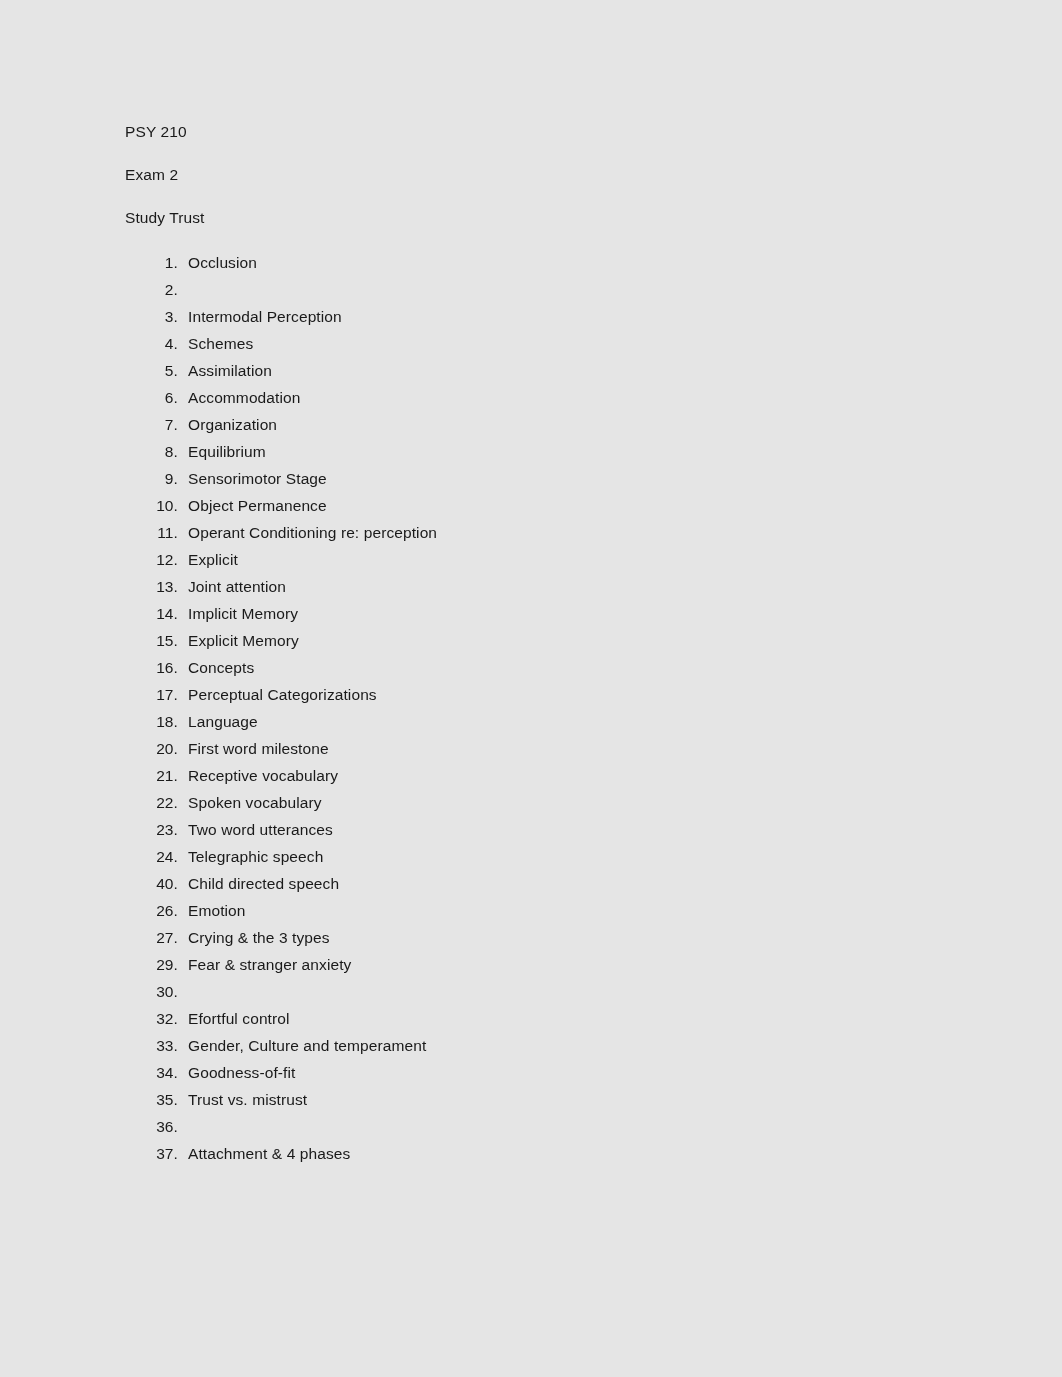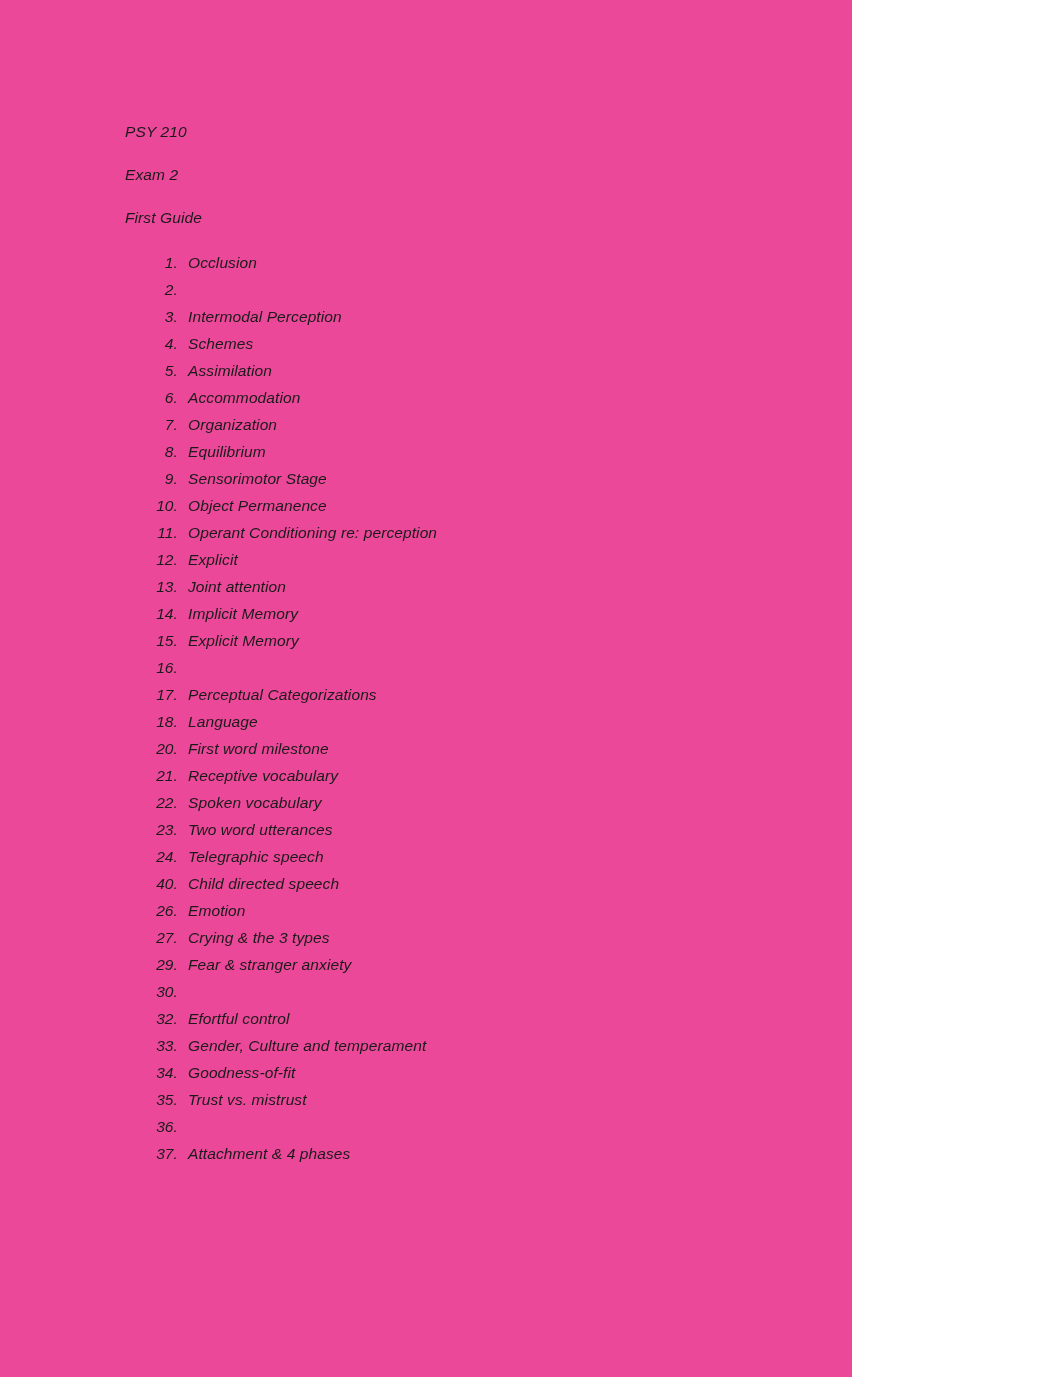--- a/index.html
+++ b/index.html
@@ -17,25 +17,24 @@
     color: #1a1a1a;
     -webkit-font-smoothing: antialiased;
     overflow: hidden;
   }
 
   
   .page {
     position: absolute;
     top: 0;
     left: 0;
-    width: 852px;
+    width: 1062px;
     height: 1377px;
-    background: #ec4899;
+    background: #e5e5e5;
     box-sizing: border-box;
-    font-style: italic;
   }
 
   
   .doc-body {
     position: absolute;
     left: 125px;
     top: 122px;
     width: 830px;
   }
 
@@ -92,21 +91,21 @@
 </style>
 </head>
 <body>
 
 <div class="page">
   <div class="doc-body">
 
     <div class="heading-block">
       <p class="heading-line">PSY 210</p>
       <p class="heading-line">Exam 2</p>
-      <p class="heading-line">First Guide</p>
+      <p class="heading-line">Study Trust</p>
     </div>
 
     <ol class="study-list">
         <li class="study-item">
           <span class="item-number">1.</span>
           <span class="item-text">Occlusion</span>
         </li>
         <li class="study-item">
           <span class="item-number">2.</span>
         </li>
@@ -157,20 +156,21 @@
         <li class="study-item">
           <span class="item-number">14.</span>
           <span class="item-text">Implicit Memory</span>
         </li>
         <li class="study-item">
           <span class="item-number">15.</span>
           <span class="item-text">Explicit Memory</span>
         </li>
         <li class="study-item">
           <span class="item-number">16.</span>
+          <span class="item-text">Concepts</span>
         </li>
         <li class="study-item">
           <span class="item-number">17.</span>
           <span class="item-text">Perceptual Categorizations</span>
         </li>
         <li class="study-item">
           <span class="item-number">18.</span>
           <span class="item-text">Language</span>
         </li>
         <li class="study-item">

